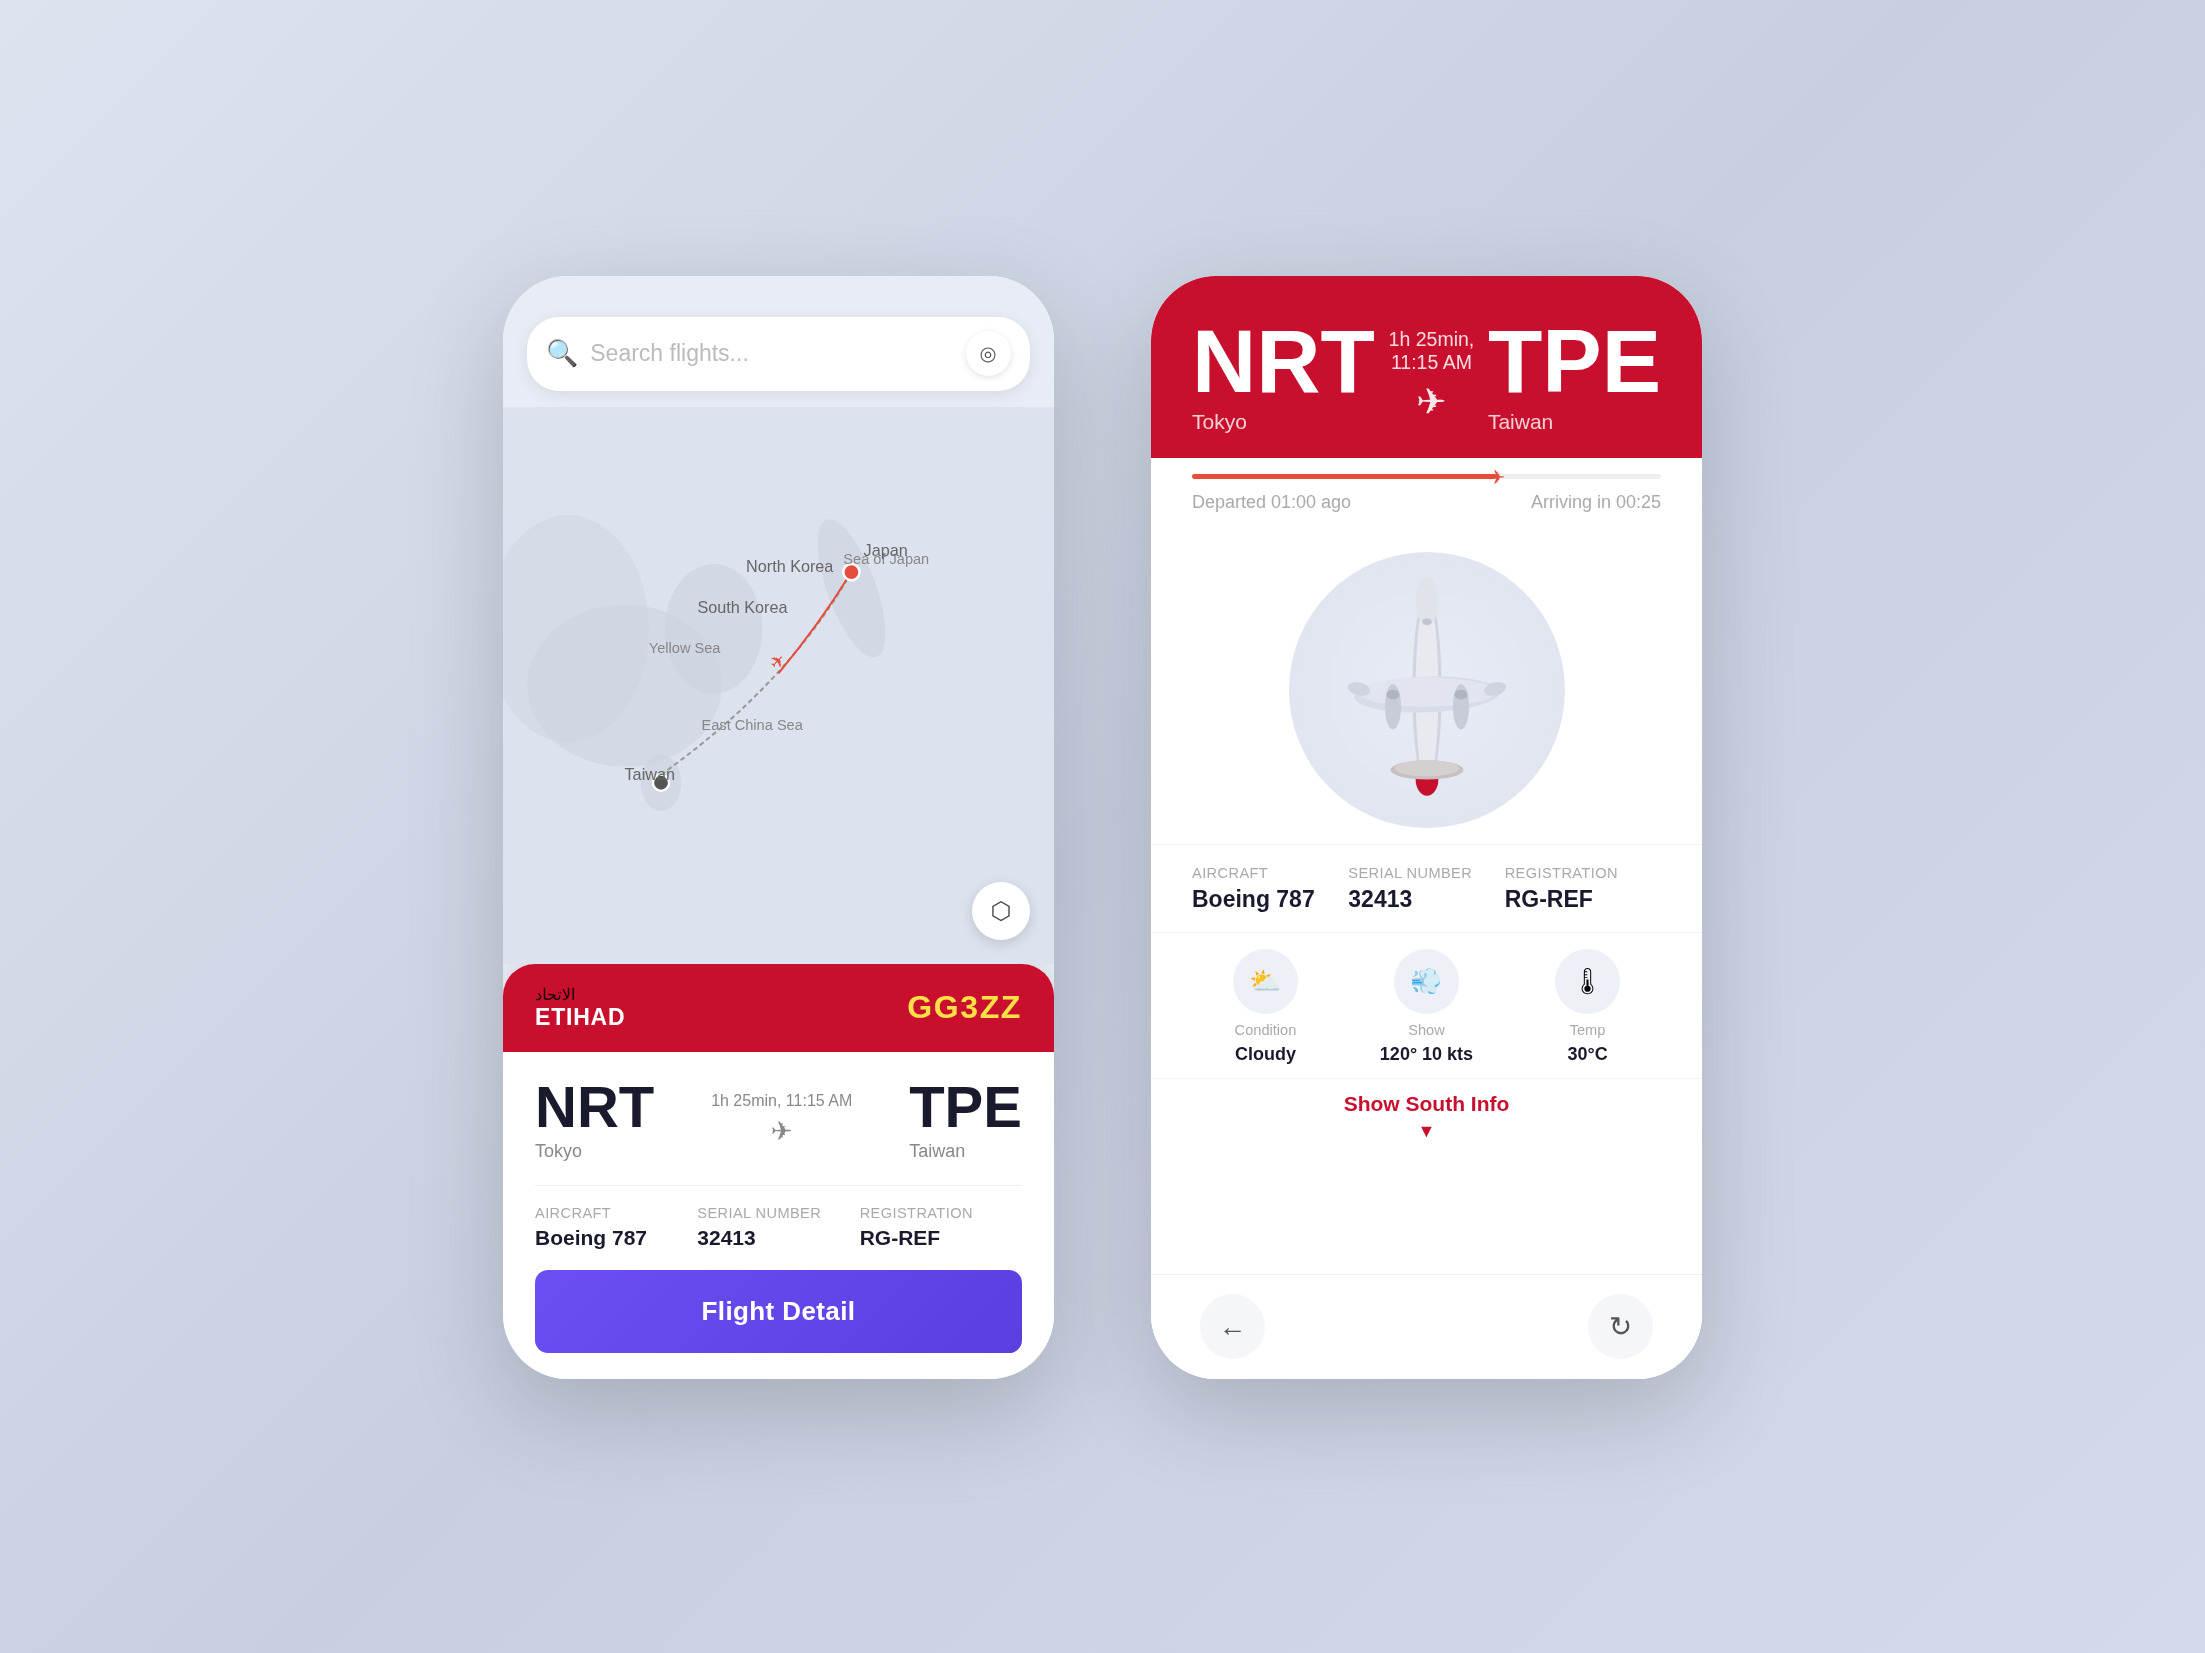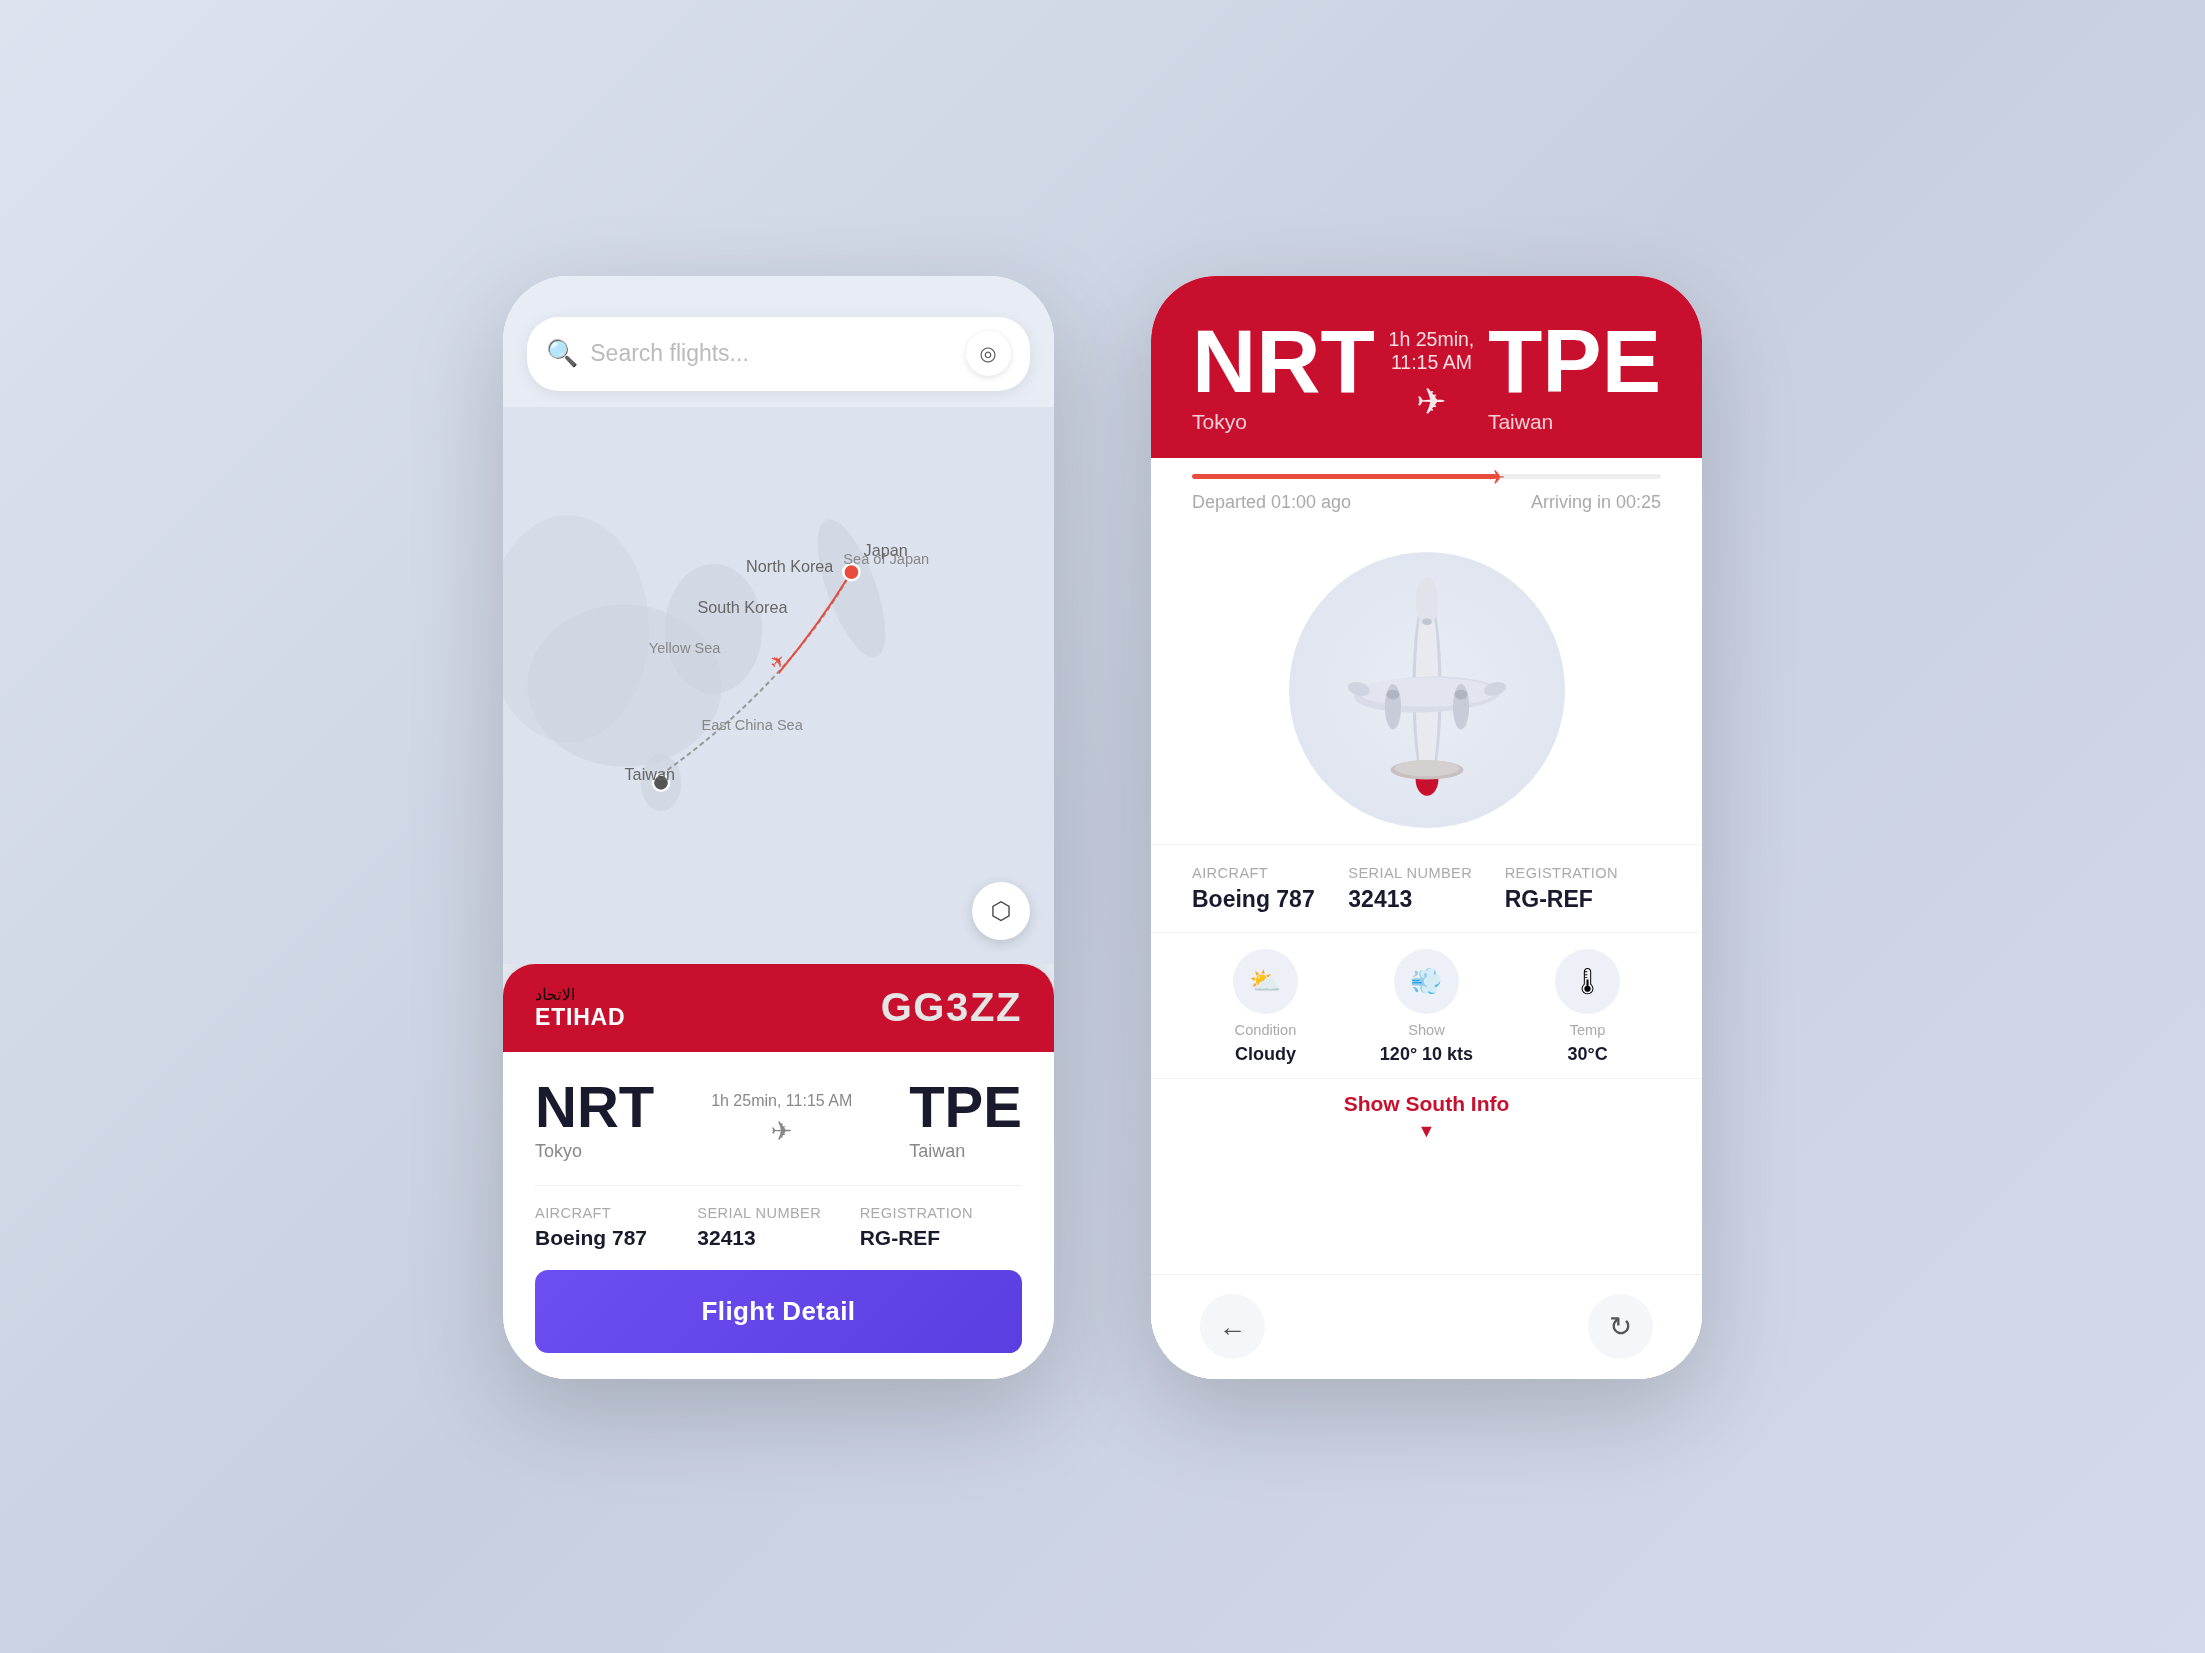--- a/index.html
+++ b/index.html
@@ -122,22 +122,22 @@
       font-weight: 700;
       letter-spacing: 0.8px;
       margin-top: 24px;
     }
     .etihad-logo-arabic {
       font-size: 16px;
       display: block;
       opacity: 0.9;
     }
     .flight-code {
-      color: #e5e5e5;
-      font-size: 40px;
+      color: #fde047;
+      font-size: 32px;
       font-weight: 700;
       letter-spacing: 1.6px;
     }
 
     .card-body {
       padding: 26px 32px;
     }
 
     .route-info {
       display: flex;

